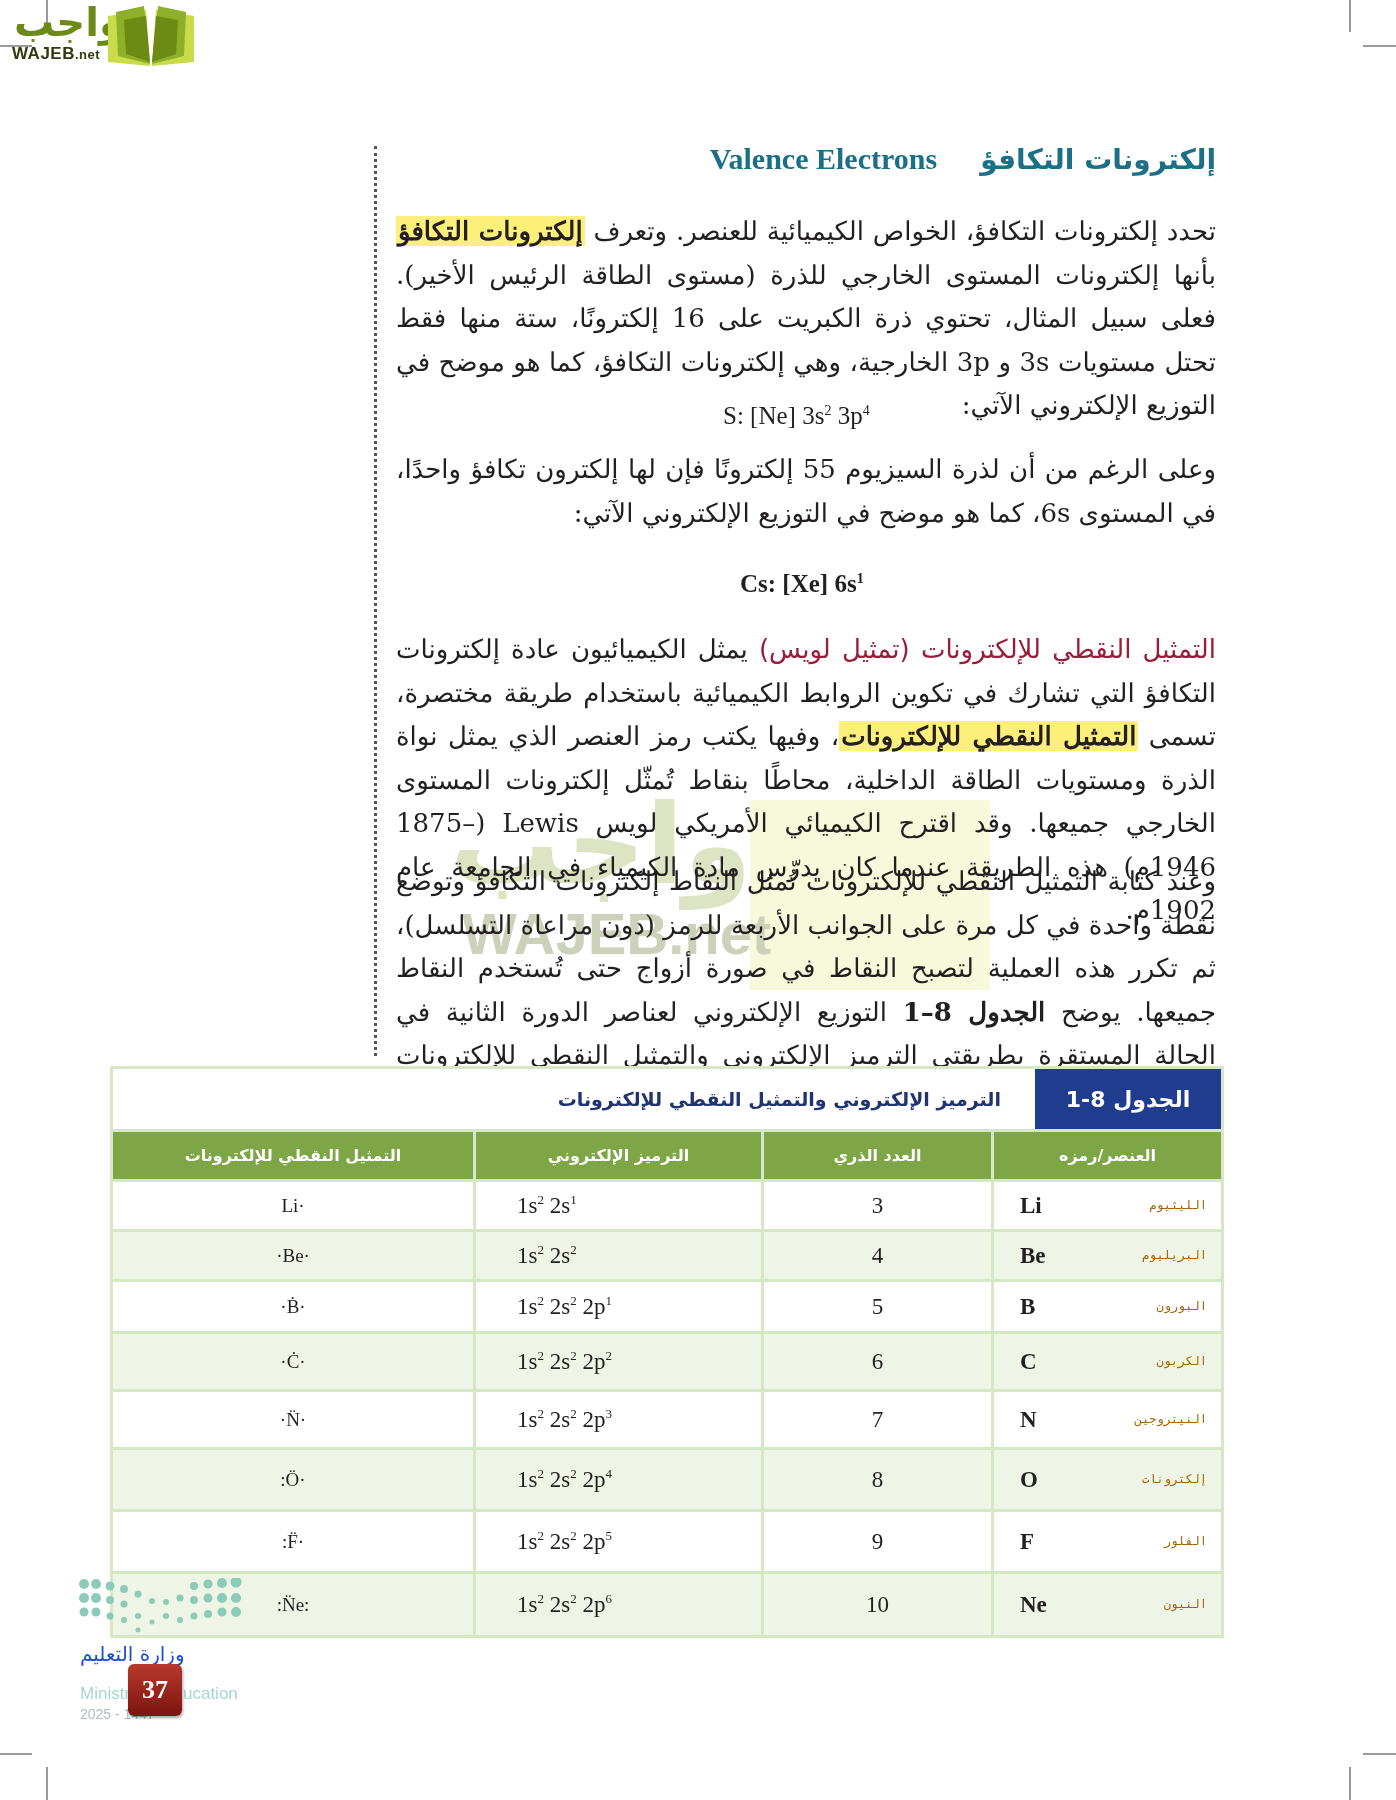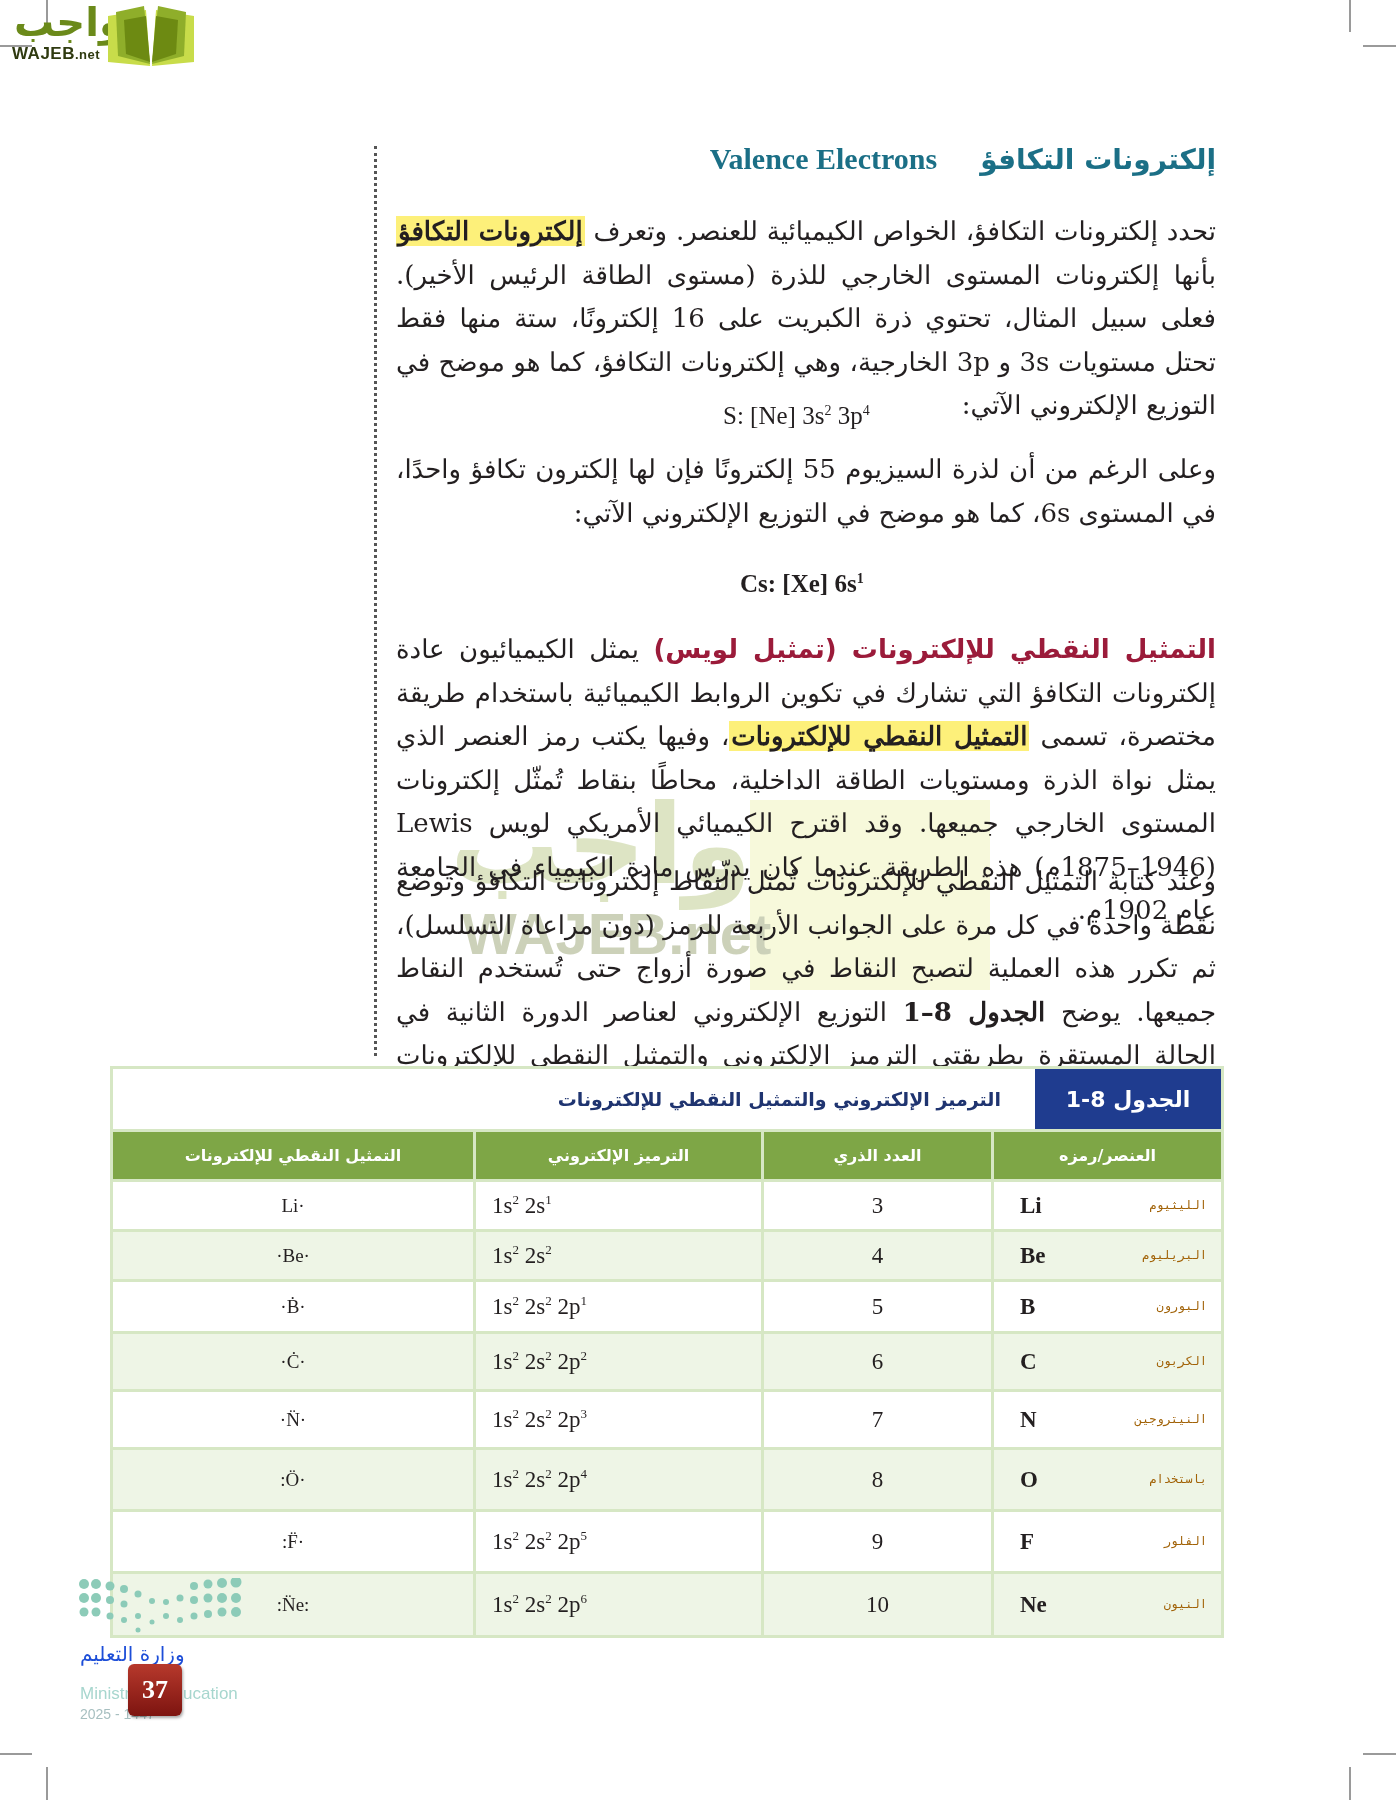--- a/index.html
+++ b/index.html
@@ -26,21 +26,21 @@
   .heading { position: absolute; right: 180px; top: 142px; direction: rtl; white-space: nowrap; }
   .heading .ar { font-family: "DejaVu Sans", sans-serif; font-weight: bold; font-size: 28px;
                  color: #1b6f86; margin-left: 38px; }
   .heading .en { font-family: "Liberation Serif", serif; font-weight: bold; font-size: 30px;
                  color: #1b6f86; }
 
   
   .para { position: absolute; right: 180px; width: 820px; direction: rtl; text-align: justify;
           font-family: "DejaVu Serif", serif; font-size: 26px; line-height: 43.5px; color: #231f20; }
   .hl { background: #fdf07a; font-weight: bold; padding: 0 2px; }
-  .term { color: #9b1b3a; font-weight: bold; font-family: "DejaVu Sans", sans-serif; }
+  .term { color: #9b1b3a; font-weight: normal; font-family: "DejaVu Sans", sans-serif; }
   .bold { font-weight: bold; }
   .formula { position: absolute; direction: ltr; font-family: "Liberation Serif", serif;
              font-size: 25px; color: #231f20; white-space: nowrap; }
   .formula sup { font-size: 14px; }
 
   
   .wm { position: absolute; left: 450px; top: 790px; width: 520px; height: 200px; opacity: 0.35;
         pointer-events: none; }
   .wm-ar { position: absolute; left: 0; top: 0; font-family: "DejaVu Sans", sans-serif; font-weight: bold;
            font-size: 110px; color: #9fb45a; line-height: 1; }
@@ -59,21 +59,21 @@
                  font-family: "DejaVu Sans", sans-serif; font-weight: bold; font-size: 19px; color: #1f3470; background: #fff; }
   .row { display: flex; border-bottom: 3px solid #d6e7c4; }
   .row:last-child { border-bottom: none; }
   .row.head { background: #7ea646; height: 47px; color: #ffffff; font-family: "DejaVu Sans", sans-serif;
               font-weight: bold; font-size: 16px; }
   .row.alt { background: #eef5e6; }
   .cell { display: flex; align-items: center; justify-content: center; border-left: 3px solid #d6e7c4; box-sizing: border-box; }
   .cell:last-child { border-left: none; }
   .c1 { width: 230px; justify-content: space-between; padding: 0 14px 0 26px; }
   .c2 { width: 230px; }
-  .c3 { width: 288px; justify-content: flex-start; padding-right: 14px; direction: ltr; justify-content: flex-start; }
+  .c3 { width: 288px; justify-content: flex-start; padding-right: 14px; direction: ltr; justify-content: flex-start; padding-left: 25px; }
   .c4 { flex: 1; }
   .row.head .c1 { justify-content: center; padding: 0; }
   .row.head .c3 { justify-content: center; padding: 0; }
   .el-ar { font-family: Liberation Mono, monospace; font-size: 12px; color: #a16207; }
   .el-sym { font-family: "Liberation Serif", serif; font-weight: bold; font-size: 23px; color: #231f20; }
   .num { font-family: "Liberation Serif", serif; font-size: 23px; }
   .conf { font-family: "Liberation Serif", serif; font-size: 23px; direction: ltr; padding-left: 16px; }
   .conf sup { font-size: 13px; }
   .lewis { font-family: "Liberation Serif", serif; font-size: 19px; direction: ltr; text-align: right; }
 
@@ -233,21 +233,21 @@
         </div>
         <div class="cell c3">
           <span class="conf"><span>1s</span><sup>2</sup> <span>2s</span><sup>2</sup> <span>2p</span><sup>3</sup></span>
         </div>
         <div class="cell c4">
           <span class="lewis">·N̈·</span>
         </div>
       </div>
       <div class="row alt" style="height: 59px;">
         <div class="cell c1">
-          <span class="el-ar">باستخدام</span>
+          <span class="el-ar">إلكترونات</span>
           <span class="el-sym">O</span>
         </div>
         <div class="cell c2">
           <span class="num">8</span>
         </div>
         <div class="cell c3">
           <span class="conf"><span>1s</span><sup>2</sup> <span>2s</span><sup>2</sup> <span>2p</span><sup>4</sup></span>
         </div>
         <div class="cell c4">
           <span class="lewis">:Ö·</span>

